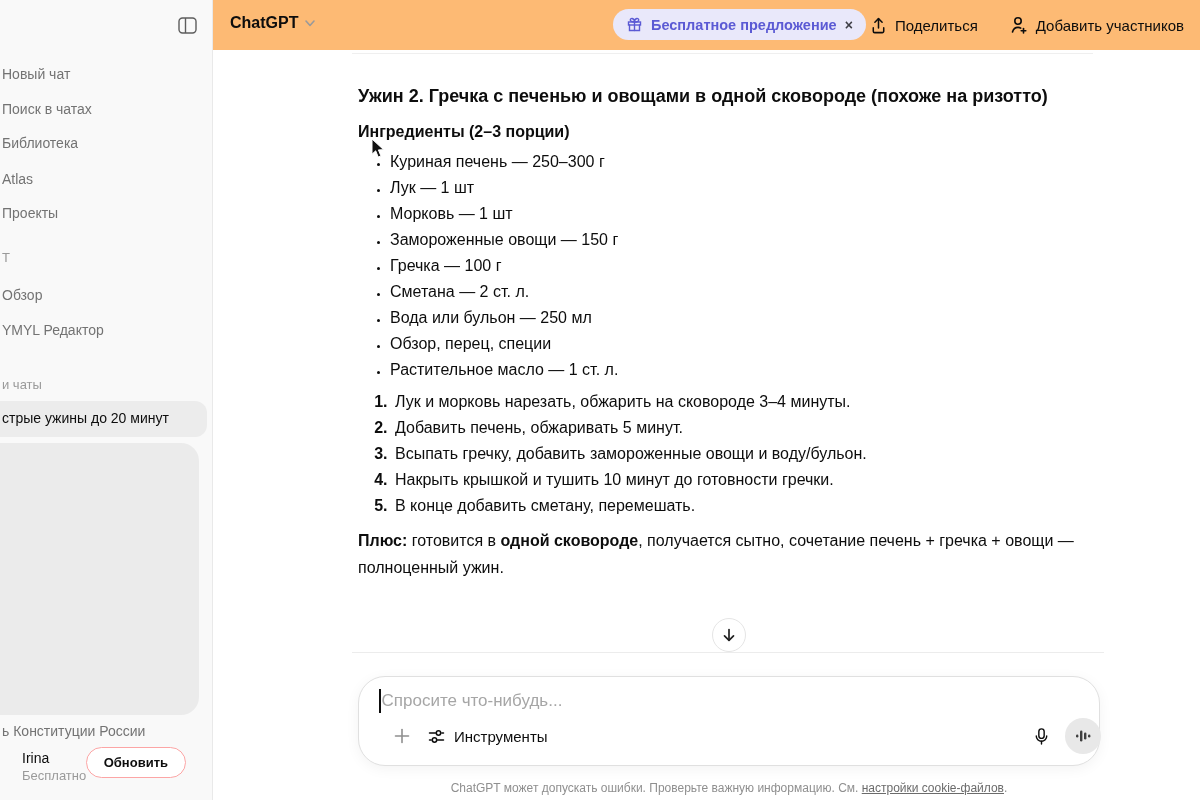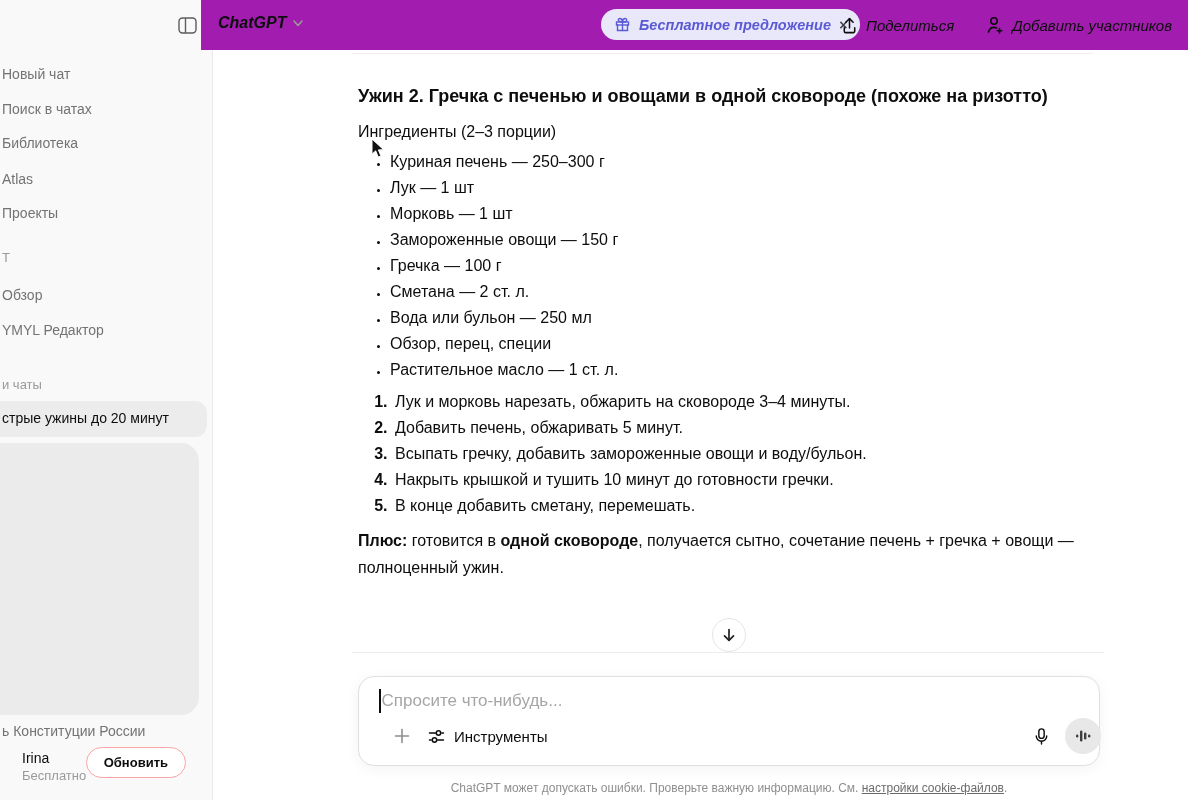--- a/index.html
+++ b/index.html
@@ -34,21 +34,21 @@
   }
   .sb-user { position:absolute; left:0; bottom:0; width:100%; height:56px; }
   .sb-user-name { position:absolute; left:22px; top:6px; font-size:14px; color:#0d0d0d; }
   .sb-user-plan { position:absolute; left:22px; top:24px; font-size:13px; color:#9a9a9a; }
   .upgrade-btn {
     position:absolute; right:26px; top:3px; padding:7px 17px; font-size:13px; font-weight:700;
     color:#0d0d0d; background:#fff; border:1px solid #fca5a5; border-radius:999px; cursor:pointer;
     font-family:inherit;
   }
   
-  .header { position:absolute; left:201px; top:0; width:987px; height:50px; background:#a21caf;font-style:italic; }
+  .header { position:absolute; left:213px; top:0; width:987px; height:50px; background:#fdba74; }
   .app-title {
     position:absolute; left:17px; top:14px; display:flex; align-items:center; gap:5px;
     font-size:16px; font-weight:700; color:#0d0d0d; cursor:pointer;
   }
   .badge {
     position:absolute; left:400px; top:9px; height:31px; display:flex; align-items:center; gap:8px;
     background:#e9e8fa; border-radius:999px; padding:0 13px; cursor:pointer;
   }
   .badge-label { font-size:14.5px; font-weight:600; color:#5b5ad4; white-space:nowrap; }
   .badge-close { font-size:14px; color:#3f3f46; font-weight:600; cursor:pointer; line-height:1; }
@@ -56,41 +56,41 @@
     position:absolute; right:16px; top:0; height:50px; display:flex; align-items:center; gap:31px;
   }
   .hdr-btn { display:flex; align-items:center; gap:7px; cursor:pointer; }
   .hdr-btn span { font-size:15px; color:#0d0d0d; white-space:nowrap; }
   
   .content-divider-top {
     position:absolute; left:352px; top:53px; width:741px; height:1px; background:#efefef;
   }
   .article { position:absolute; left:358px; top:0; width:740px; padding-top:84px; }
   .article h1 { font-size:18px; line-height:24px; font-weight:700; }
-  .article h2 { font-size:16px; line-height:22px; font-weight:400; margin-top:13px; }
+  .article h2 { font-size:16px; line-height:22px; font-weight:700; margin-top:13px; }
   .article ul { margin-top:6px; padding-left:32px; list-style:disc; }
   .article ul li { font-size:16px; line-height:26px; }
   .article ul li::marker { font-size:11px; }
   .article ol { margin-top:6px; padding-left:34px; list-style:decimal; }
   .article ol li { font-size:16px; line-height:26px; padding-left:3px; }
   .article ol li::marker { font-weight:700; }
   .plus-para { margin-top:8px; font-size:16px; line-height:27px; }
   .plus-para b { font-weight:700; }
   .scroll-down {
     position:absolute; left:712px; top:618px; width:34px; height:34px; border-radius:50%;
     background:#fff; border:1px solid #e5e5e5; display:flex; align-items:center; justify-content:center;
     cursor:pointer;
   }
   .composer-divider {
     position:absolute; left:352px; top:652px; width:752px; height:1px; background:#ececec;
   }
   
   .composer {
     position:absolute; left:358px; top:676px; width:742px; height:90px;
-    background:#fff; border:1px solid #e0e0e0; border-radius:16px;
+    background:#fff; border:1px solid #e0e0e0; border-radius:27px;
     box-shadow:0 3px 14px rgba(0,0,0,0.05);
   }
   .composer-input { position:absolute; left:20px; top:11px; right:20px; height:26px; display:flex; align-items:center; }
   .caret { width:1.5px; height:24px; background:#0d0d0d; margin-right:1px; }
   .placeholder { font-size:17px; color:#a6a6a6; }
   .composer-row {
     position:absolute; left:12px; bottom:9px; width:100%; height:40px;
     display:flex; align-items:center; padding:0 10px 0 14px;
   }
   .plus-btn {

